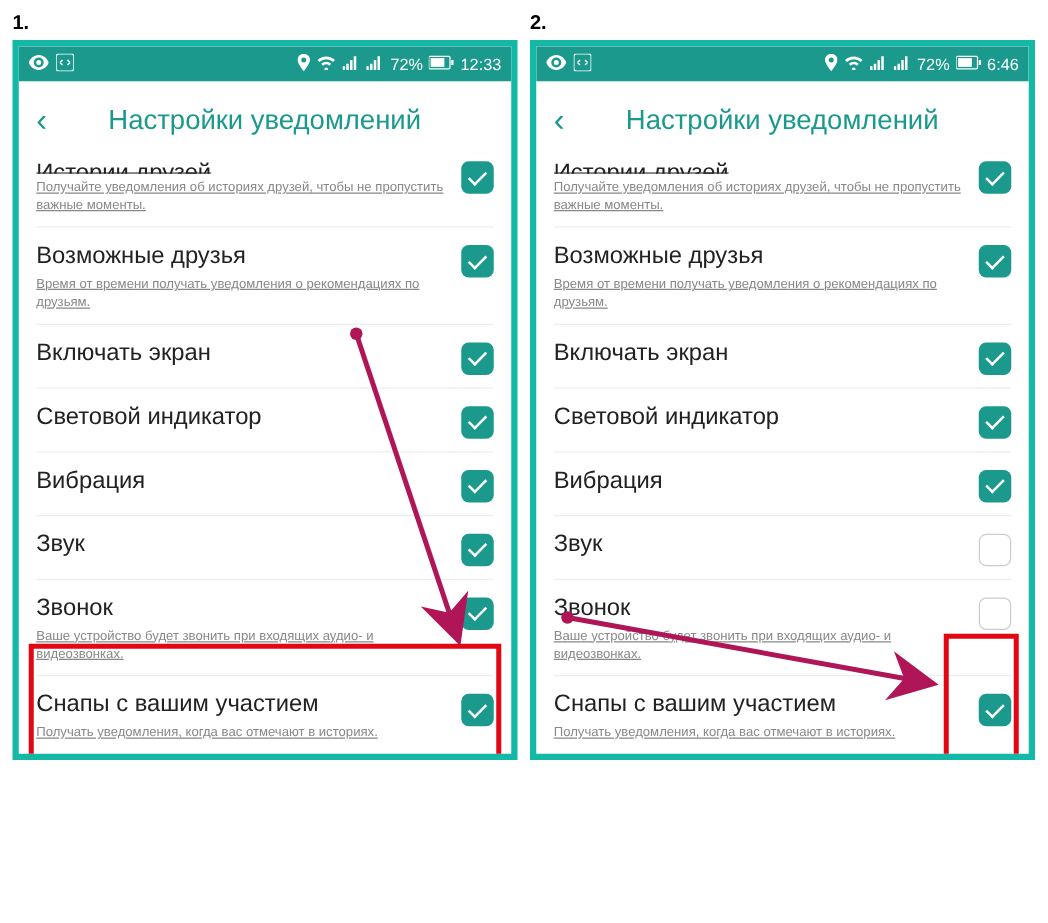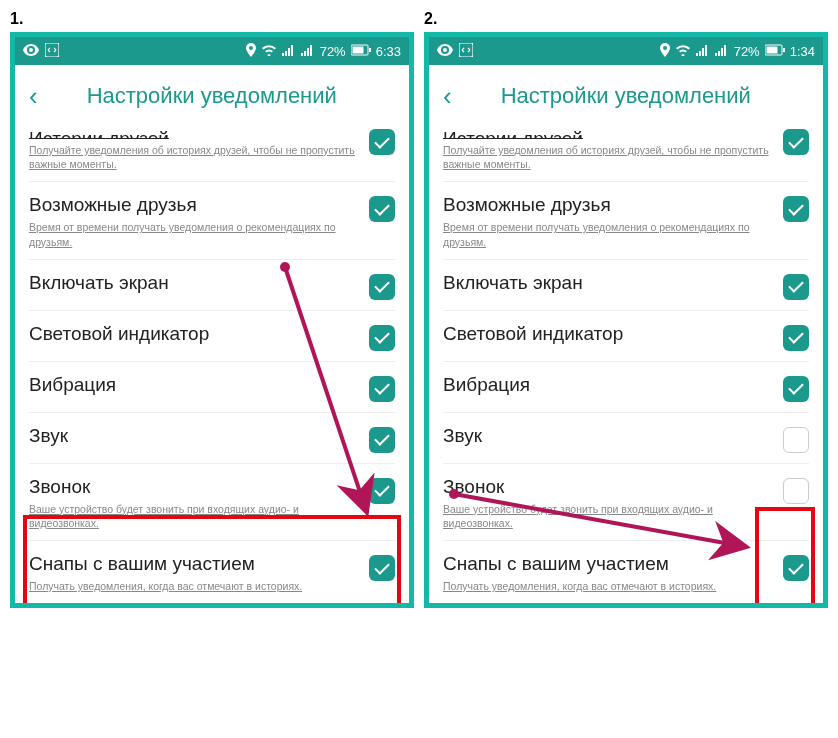--- a/index.html
+++ b/index.html
@@ -81,21 +81,21 @@
               </svg>
     </span>
     <span>72%</span>
     <span>
       <svg width="20" height="12" viewBox="0 0 20 12">
                 <rect x="0" y="1" width="17" height="10" rx="1" fill="none" stroke="#fff" stroke-width="1"></rect>
                 <rect x="1.5" y="2.5" width="11" height="7" fill="#fff"></rect>
                 <rect x="18" y="4" width="2" height="4" fill="#fff"></rect>
               </svg>
     </span>
-    <span>6:33</span>
+    <span>12:33</span>
   </div>
 </div>
 
 <div class="header">
   <span class="back-chevron">‹</span>
   <span class="header-title">Настройки уведомлений</span>
 </div>
 
 <div class="settings">
   <div class="row">
@@ -200,21 +200,21 @@
                 <rect x="3" y="7" width="2" height="5" fill="#fff"></rect>
                 <rect x="6" y="4" width="2" height="8" fill="#fff"></rect>
                 <rect x="9" y="1" width="2" height="11" fill="#fff"></rect>
               </svg></span>
     <span>72%</span>
     <span><svg width="20" height="12" viewBox="0 0 20 12">
                 <rect x="0" y="1" width="17" height="10" rx="1" fill="none" stroke="#fff" stroke-width="1"></rect>
                 <rect x="1.5" y="2.5" width="11" height="7" fill="#fff"></rect>
                 <rect x="18" y="4" width="2" height="4" fill="#fff"></rect>
               </svg></span>
-    <span>1:34</span>
+    <span>6:46</span>
   </div>
 </div>
 
 <div class="header">
   <span class="back-chevron">‹</span>
   <span class="header-title">Настройки уведомлений</span>
 </div>
 
 <div class="settings">
   <div class="row">

